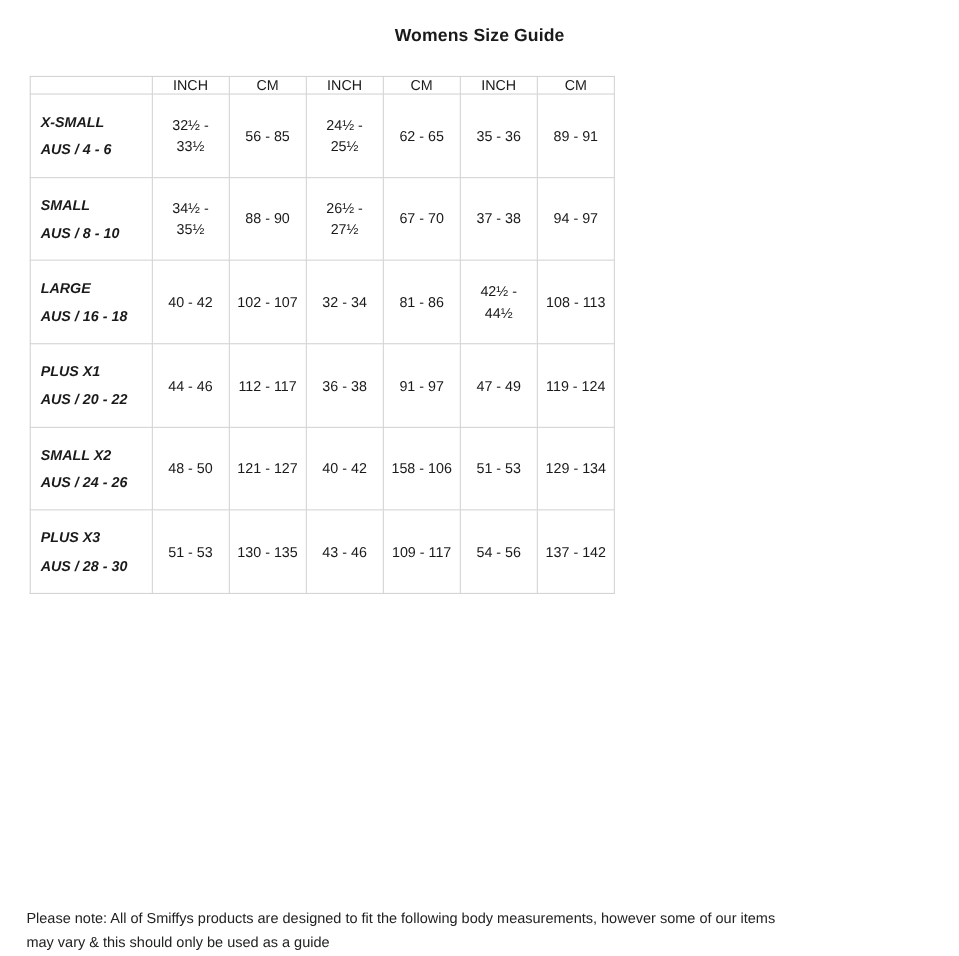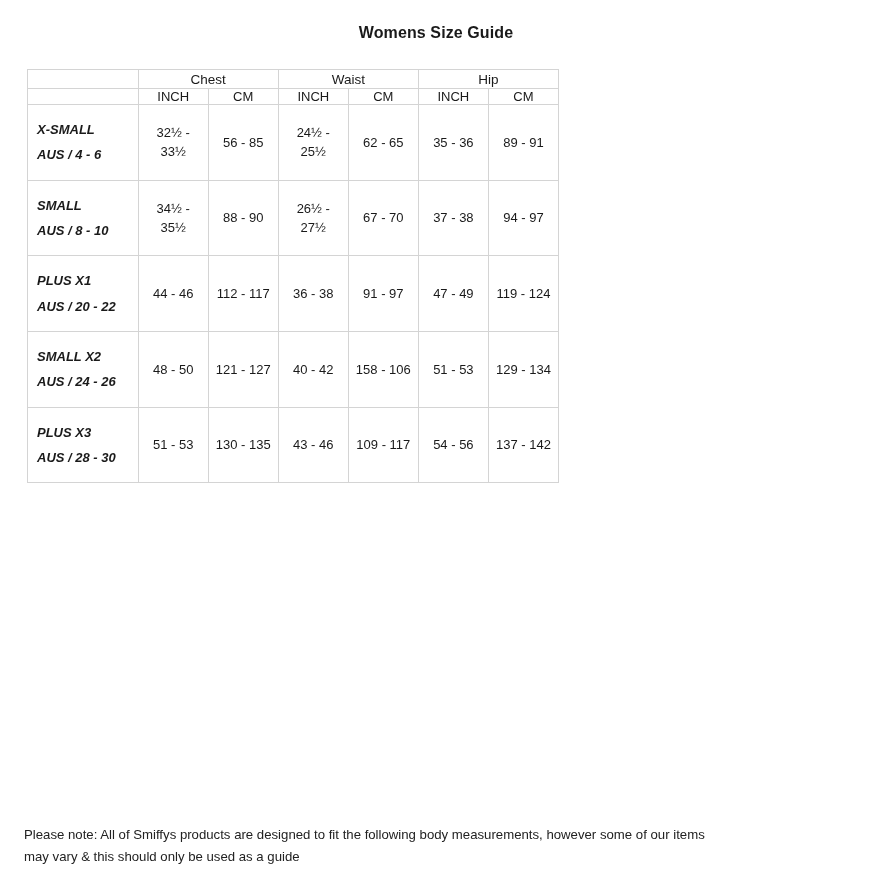--- a/index.html
+++ b/index.html
@@ -111,26 +111,20 @@
         <col class="c-inch">
         <col class="c-cm">
         <col class="c-inch">
         <col class="c-cm">
         <col class="c-inch">
         <col class="c-cm">
       </colgroup>
       <thead>
         <tr>
           <th class="blank-cell"></th>
-          <th class="grp-cell" colspan="2">Chest</th>
-          <th class="grp-cell" colspan="2">Waist</th>
-          <th class="grp-cell" colspan="2">Hip</th>
-        </tr>
-        <tr>
-          <th class="blank-cell"></th>
           <th class="unit-cell">INCH</th>
           <th class="unit-cell">CM</th>
           <th class="unit-cell">INCH</th>
           <th class="unit-cell">CM</th>
           <th class="unit-cell">INCH</th>
           <th class="unit-cell">CM</th>
         </tr>
       </thead>
       <tbody>
         <tr>
@@ -152,20 +146,32 @@
           </td>
           <td class="val-cell">34½ - 35½</td>
           <td class="val-cell">88 - 90</td>
           <td class="val-cell">26½ - 27½</td>
           <td class="val-cell">67 - 70</td>
           <td class="val-cell">37 - 38</td>
           <td class="val-cell">94 - 97</td>
         </tr>
         <tr>
           <td class="label-cell">
+            <div>LARGE</div>
+            <div>AUS / 16 - 18</div>
+          </td>
+          <td class="val-cell">40 - 42</td>
+          <td class="val-cell">102 - 107</td>
+          <td class="val-cell">32 - 34</td>
+          <td class="val-cell">81 - 86</td>
+          <td class="val-cell">42½ - 44½</td>
+          <td class="val-cell">108 - 113</td>
+        </tr>
+        <tr>
+          <td class="label-cell">
             <div>PLUS X1</div>
             <div>AUS / 20 - 22</div>
           </td>
           <td class="val-cell">44 - 46</td>
           <td class="val-cell">112 - 117</td>
           <td class="val-cell">36 - 38</td>
           <td class="val-cell">91 - 97</td>
           <td class="val-cell">47 - 49</td>
           <td class="val-cell">119 - 124</td>
         </tr>

